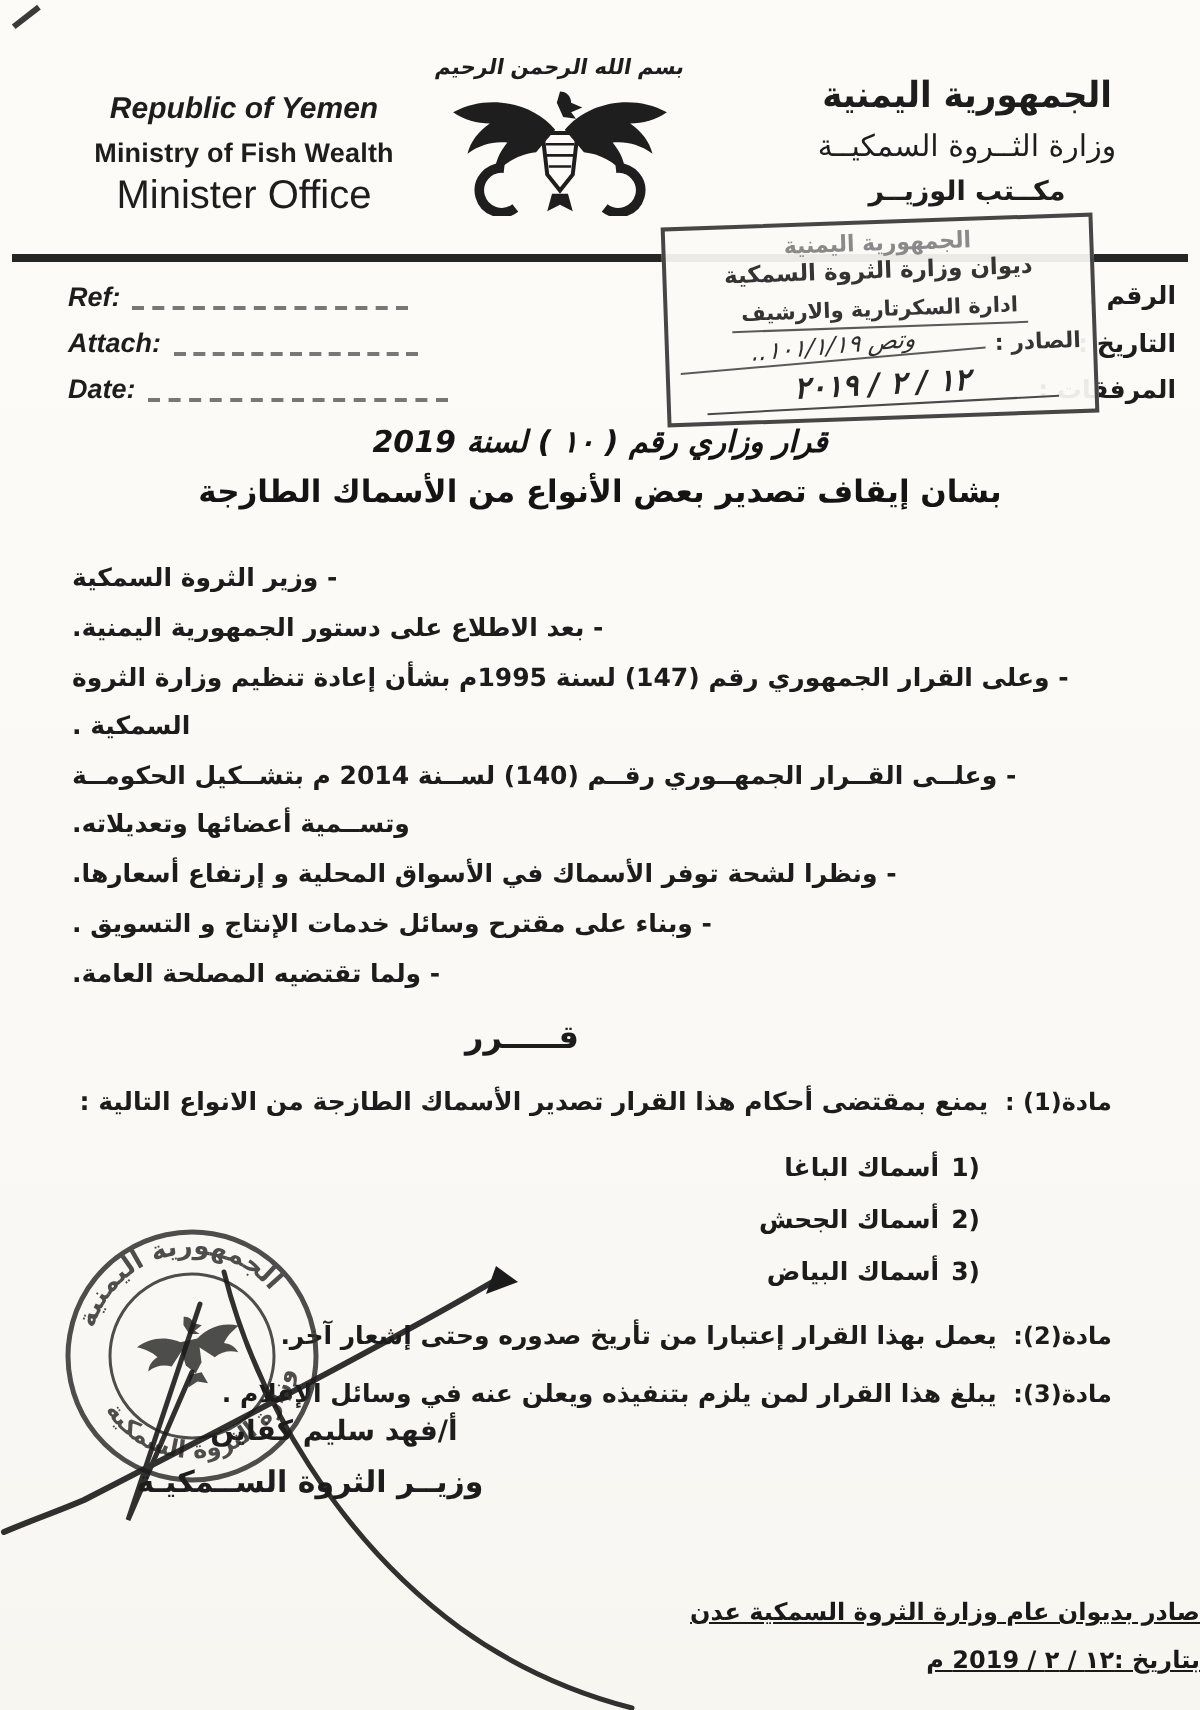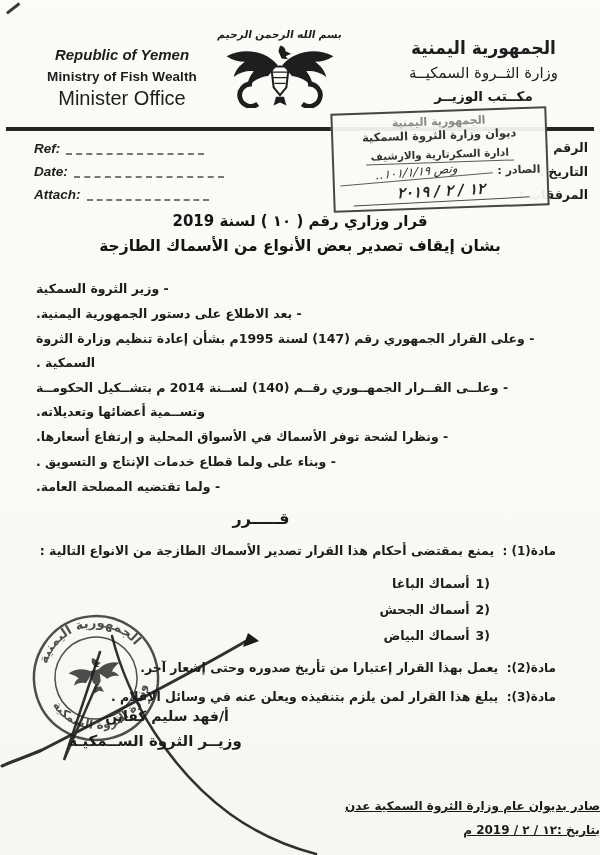--- a/index.html
+++ b/index.html
@@ -35,21 +35,21 @@
   }
   .registry-stamp .st-country{font-size:11px;font-weight:700;color:#8a8a8a;transform:scaleY(1.05);}
   .registry-stamp .st-bureau{font-size:11.5px;font-weight:700;line-height:15px;}
   .registry-stamp .st-dept{font-size:10.5px;font-weight:700;line-height:14px;display:inline-block;border-bottom:1px solid #5a5a5a;padding:0 5px 1px;}
   .st-issued{display:flex;align-items:flex-end;gap:4px;margin-top:1px;}
   .st-issued .lbl{font-size:11px;font-weight:700;white-space:nowrap;}
   .st-issued .val{flex:1;font-size:12px;font-style:italic;transform:rotate(-3deg) skewX(-8deg);border-bottom:1px solid #5a5a5a;color:#2e2e2e;}
   .st-date{margin:3px 12px 0;font-size:15px;font-style:italic;font-weight:700;transform:rotate(-1deg);border-bottom:1.5px solid #4a4a4a;padding-bottom:1px;color:#262626;}
   
   .title{position:absolute;top:209px;left:0;right:0;text-align:center;direction:rtl;font-weight:700;color:#141414;}
-  .title .t1{font-size:15px;line-height:24px;}
+  .title .t1{font-size:15px;line-height:24px;font-style:italic;}
   .title .t2{font-size:15.5px;line-height:26px;}
   
   .body-flow{position:absolute;top:277px;right:44px;left:36px;direction:rtl;font-size:12.5px;font-weight:700;color:#1c1c1c;}
   .pre-item{text-align:left;line-height:24px;margin-bottom:1px;}
   .decided{text-align:center;font-size:16px;margin:10px 0 12px;position:relative;left:-35px;}
   .article{line-height:22px;margin-bottom:7px;}
   .article .alabel{font-size:12px;margin-left:4px;}
   .fish-list{padding:2px 66px 4px 0;margin-bottom:4px;text-align:right;}
   .fish-item{line-height:26px;}
   .fish-item .num{display:inline-block;direction:ltr;margin-left:6px;}
@@ -93,22 +93,22 @@
   <div class="hdr-ar">
     <div class="a1">الجمهورية اليمنية</div>
     <div class="a2">وزارة الثــروة السمكيــة</div>
     <div class="a3">مكــتب الوزيــر</div>
   </div>
 
   <div class="rule"></div>
 
   <div class="ref-block">
     <div class="ref-row"><span>Ref:</span><span class="dashline dash-ref"></span></div>
+    <div class="ref-row"><span>Attach:</span><span class="dashline dash-attach"></span></div>
     <div class="ref-row"><span>Date:</span><span class="dashline dash-date"></span></div>
-    <div class="ref-row"><span>Attach:</span><span class="dashline dash-attach"></span></div>
   </div>
 
   <div class="margin-labels">
     <div>الرقم :</div>
     <div>التاريخ :</div>
     <div>المرفقات :</div>
   </div>
 
   <div class="registry-stamp">
     <div class="st-country">الجمهورية اليمنية</div>
@@ -125,21 +125,21 @@
     <div class="t1">قرار وزاري رقم ( ١٠ ) لسنة 2019</div>
     <div class="t2">بشان إيقاف تصدير بعض الأنواع من الأسماك الطازجة</div>
   </div>
 
   <div class="body-flow">
     <div class="pre-item">- وزير الثروة السمكية</div>
     <div class="pre-item">- بعد الاطلاع على دستور الجمهورية اليمنية.</div>
     <div class="pre-item">- وعلى القرار الجمهوري رقم (147) لسنة 1995م بشأن إعادة تنظيم وزارة الثروة السمكية .</div>
     <div class="pre-item">- وعلــى القــرار الجمهــوري رقــم (140) لســنة 2014 م بتشــكيل الحكومــة وتســمية أعضائها وتعديلاته.</div>
     <div class="pre-item">- ونظرا لشحة توفر الأسماك في الأسواق المحلية و إرتفاع أسعارها.</div>
-    <div class="pre-item">- وبناء على ولما قطاع خدمات الإنتاج و التسويق .</div>
+    <div class="pre-item">- وبناء على مقترح وسائل خدمات الإنتاج و التسويق .</div>
     <div class="pre-item">- ولما تقتضيه المصلحة العامة.</div>
 
     <div class="decided">قـــــرر</div>
 
     <div class="article">
       <span class="alabel">مادة(1) :</span>
       <span>يمنع بمقتضى أحكام هذا القرار تصدير الأسماك الطازجة من الانواع التالية :</span>
     </div>
 
     <div class="fish-list">

